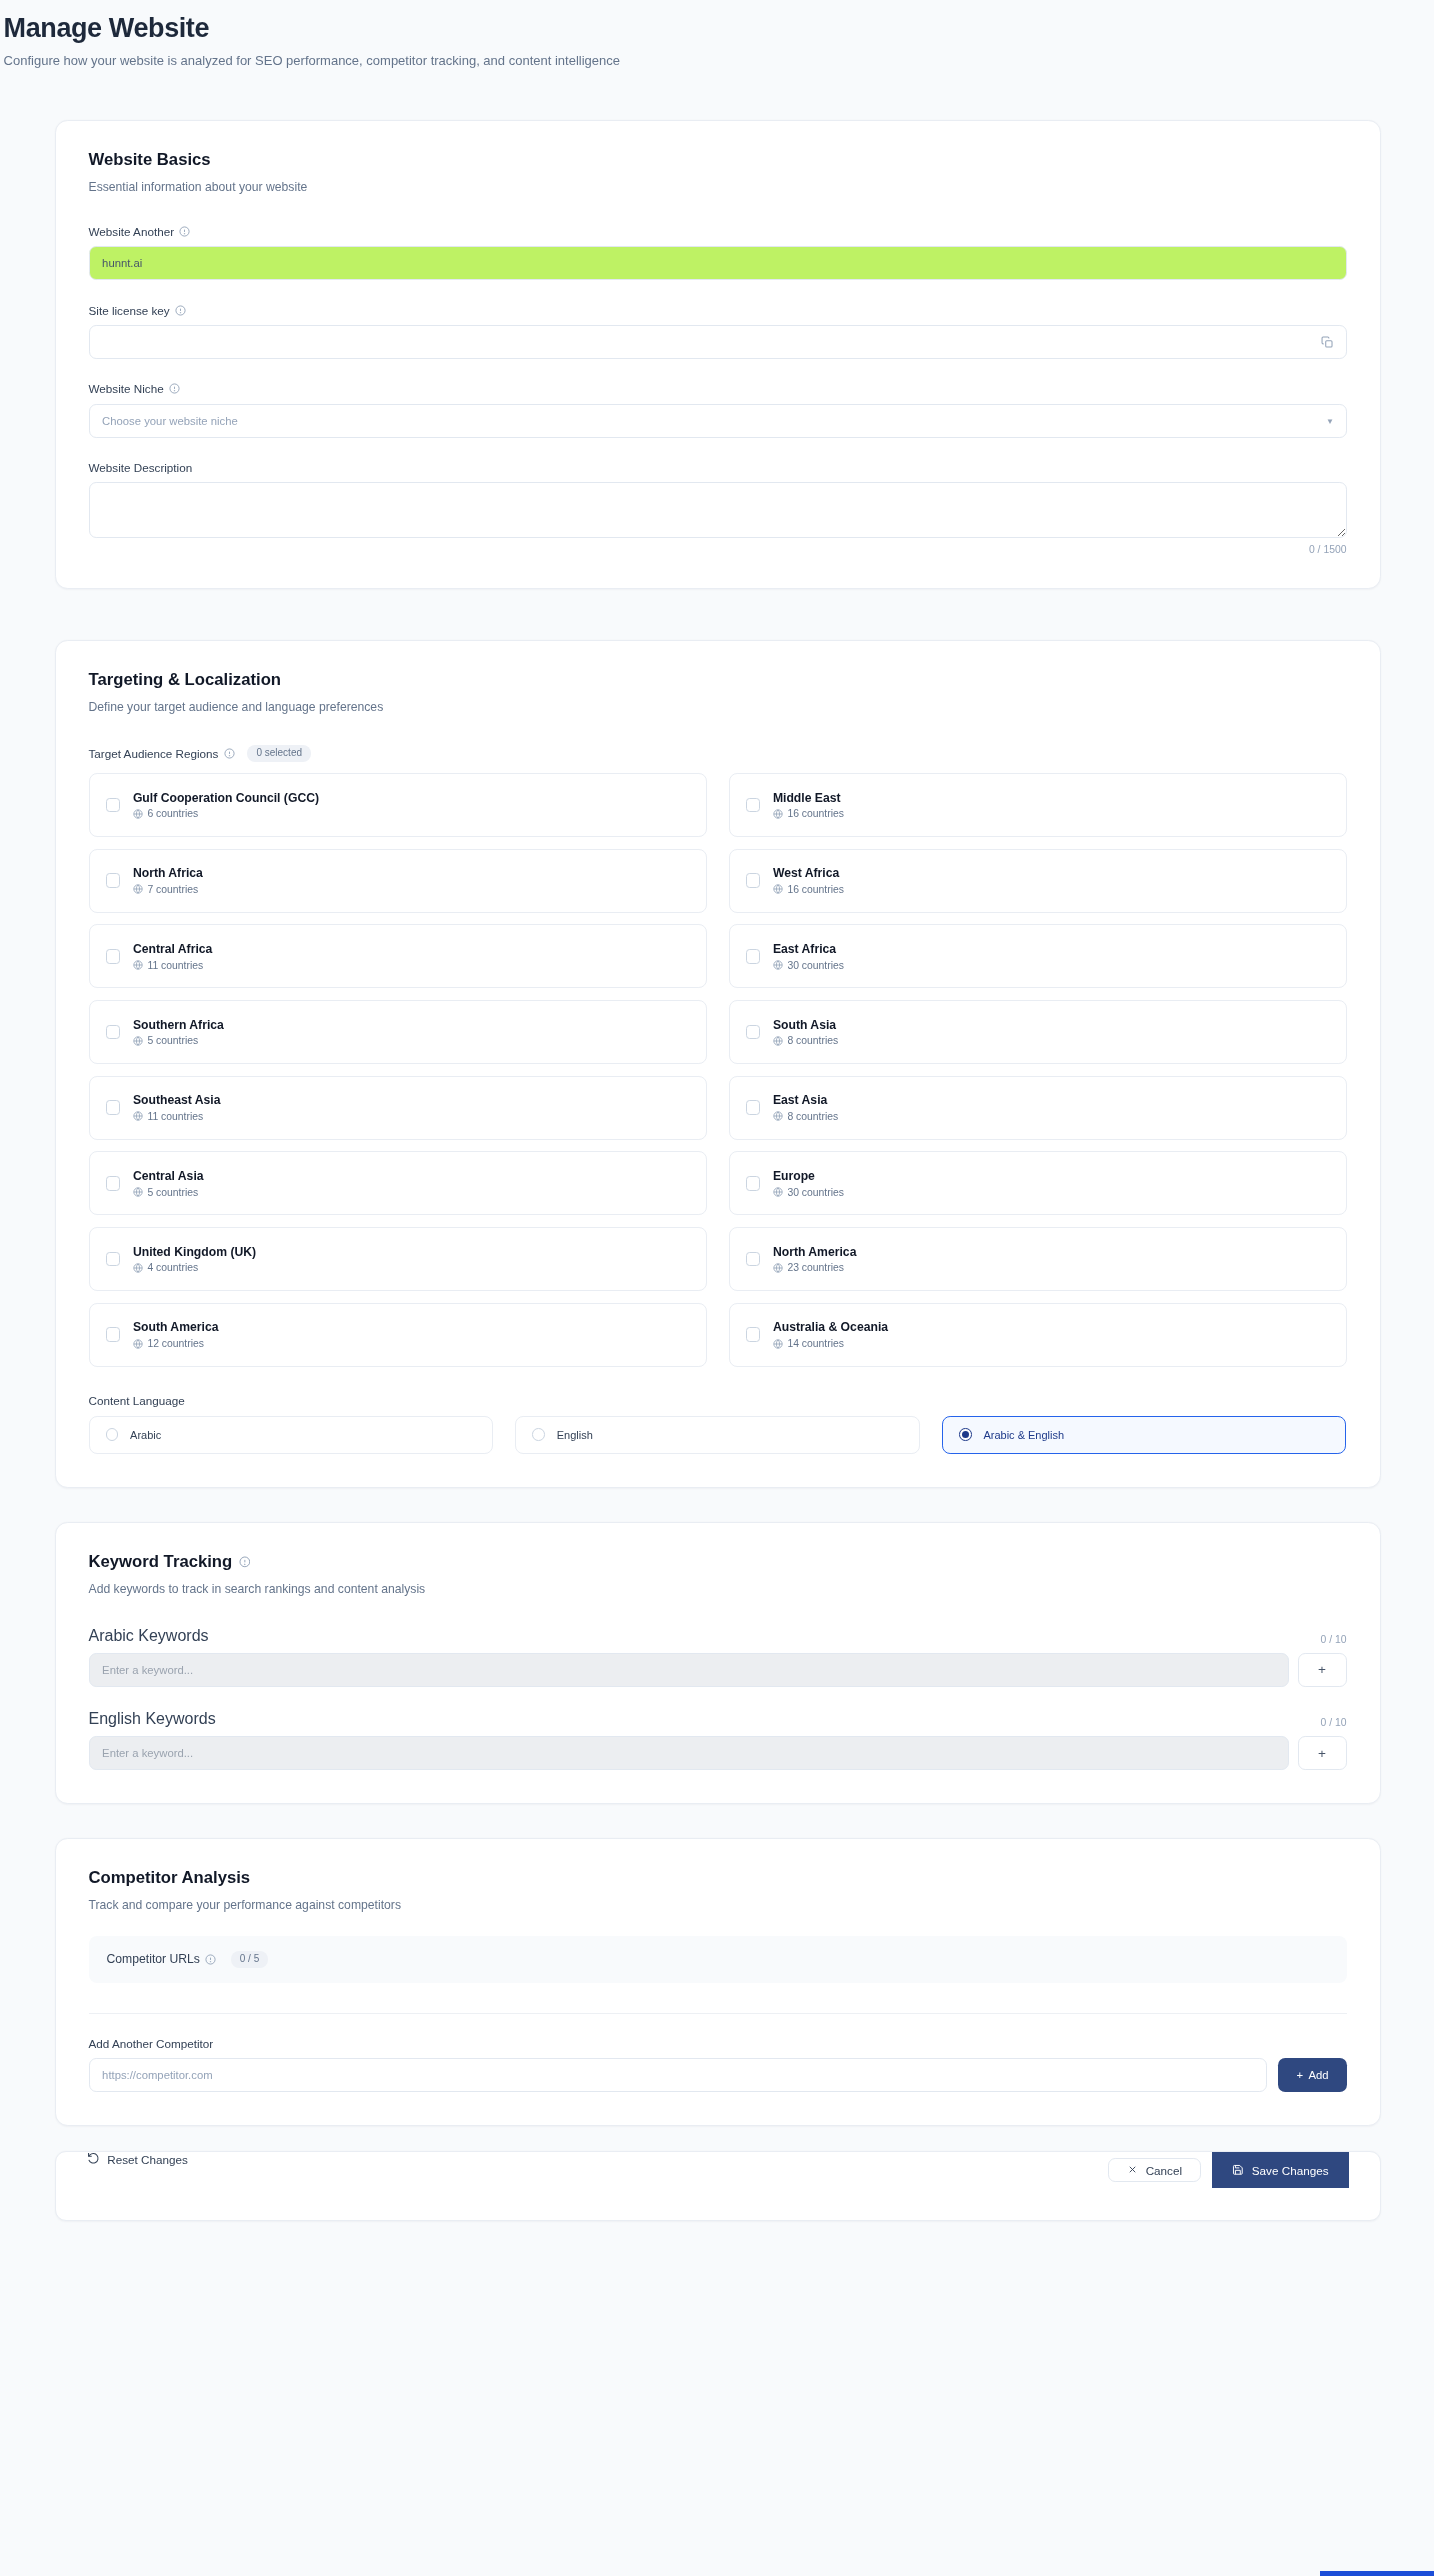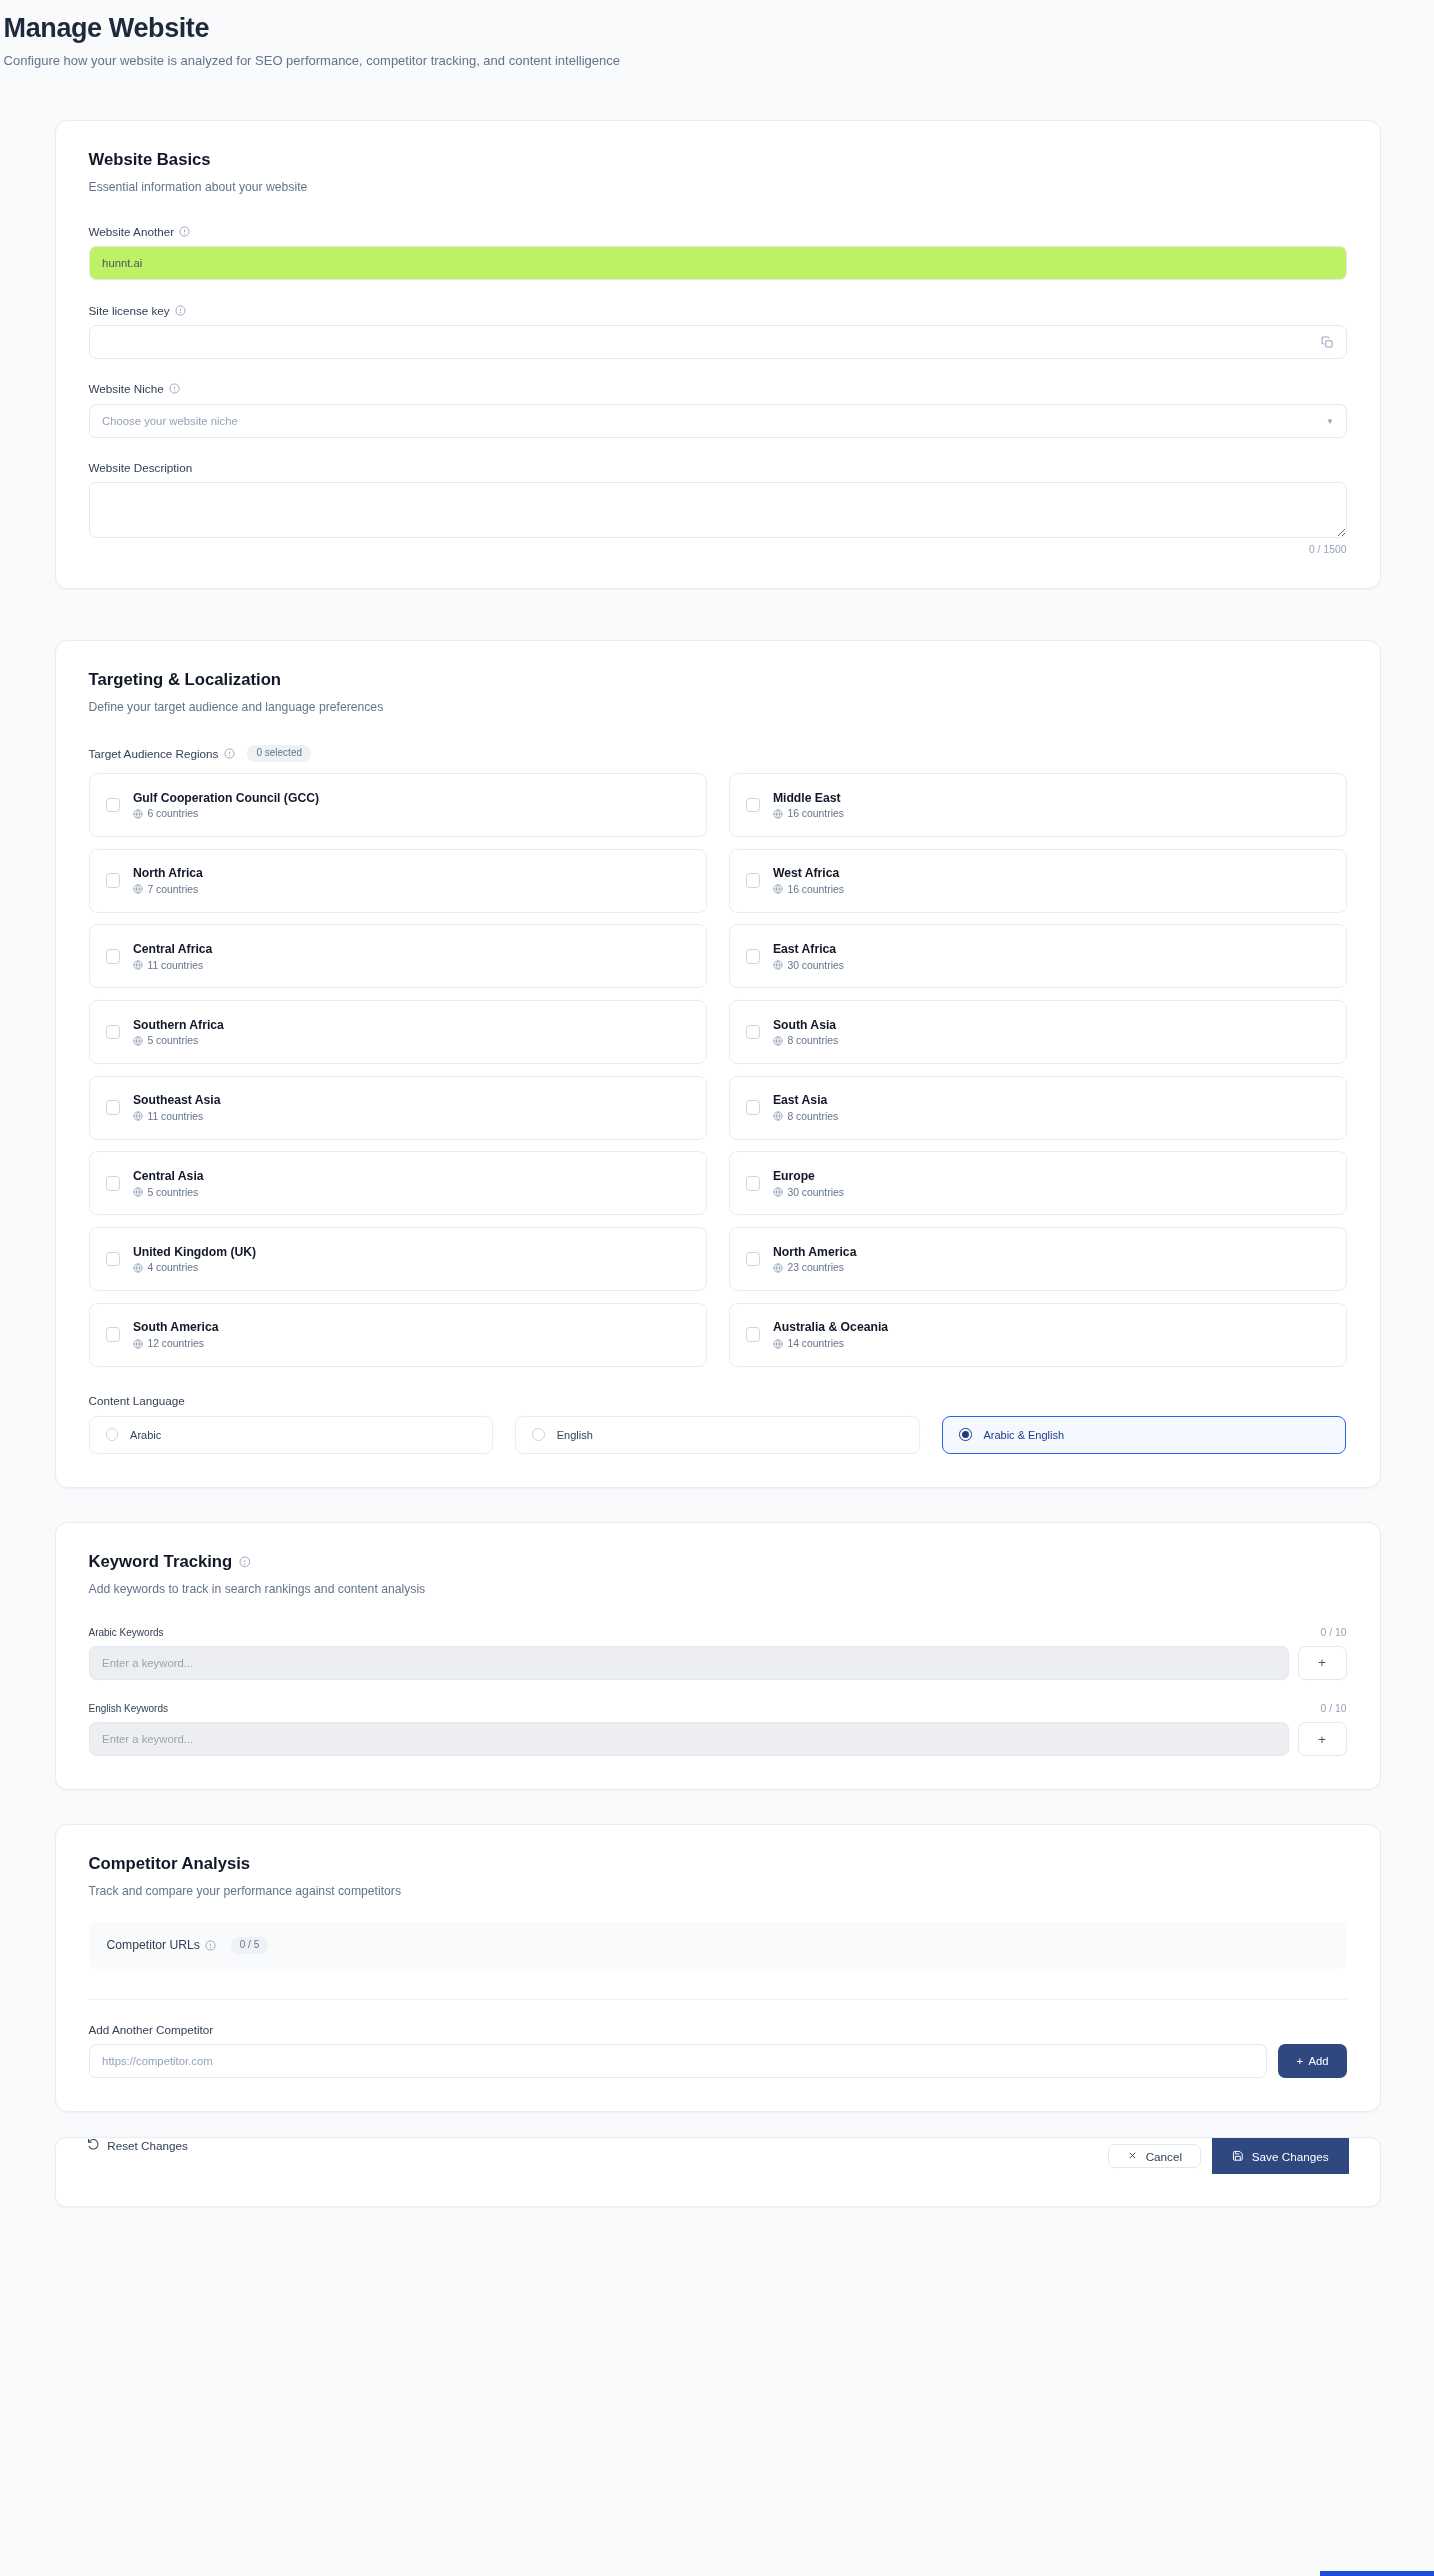--- a/index.html
+++ b/index.html
@@ -234,21 +234,21 @@
   .lang-name { font-size: 11px; color: #334155; }
   .lang-opt.selected .lang-name { color: #1e3a8a; }
 
   
   .kw-head {
     display: flex;
     justify-content: space-between;
     align-items: flex-end;
     margin-bottom: 8.1px;
   }
-  .kw-label { font-size: 10px; color: #334155; }
+  .kw-label { font-size: 16px; color: #334155; }
   .kw-count { font-size: 10.4px; color: #94a3b8; }
   .kw-row { display: flex; gap: 9px; align-items: stretch; }
   .kw-input {
     flex: 1;
     height: 34px;
     background: #eceef1;
     border: 0.9px solid #e2e8f0;
     border-radius: 7.2px;
     padding: 0 12.6px;
     font-size: 11.3px;

